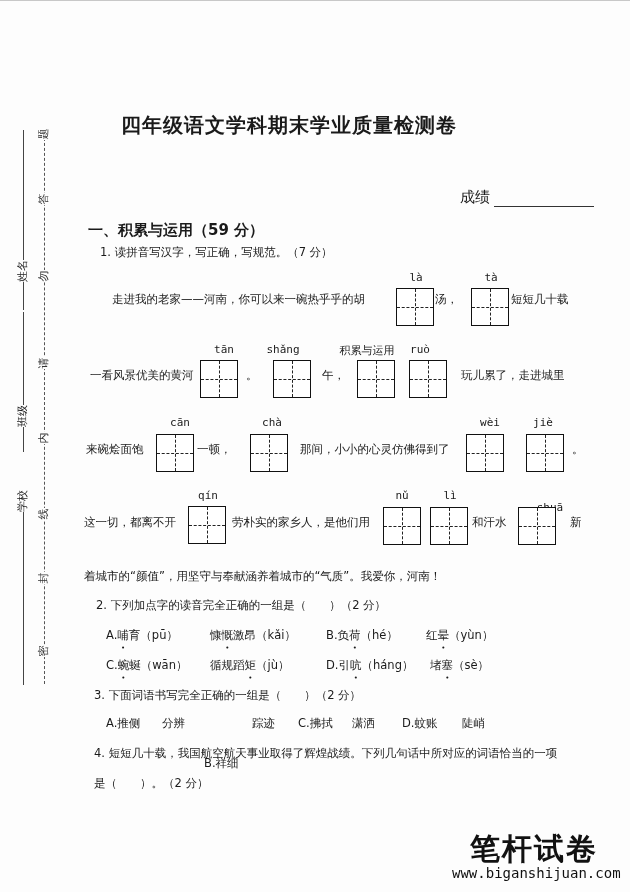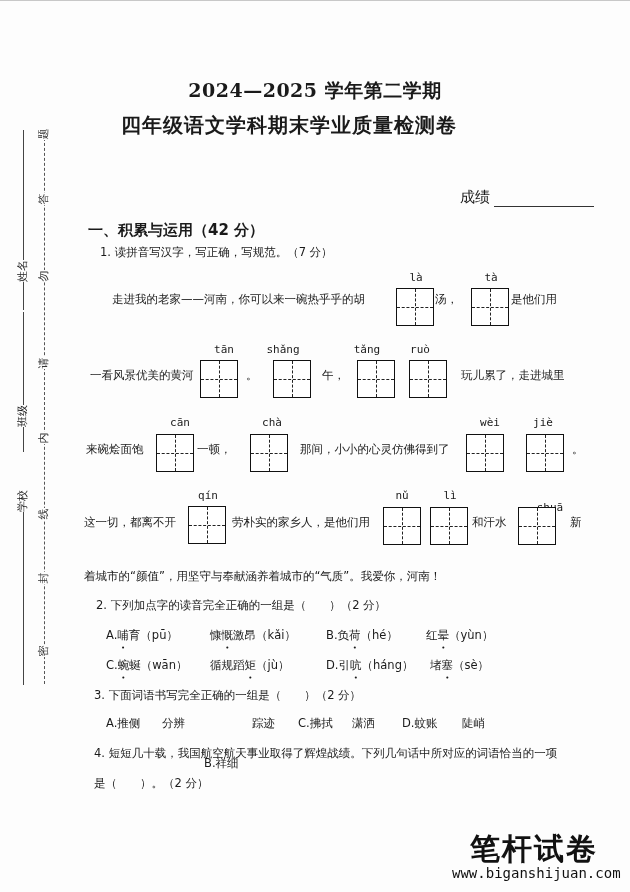--- a/index.html
+++ b/index.html
@@ -54,44 +54,43 @@
 
   <div class="vchar" style="left:38px;top:128px;">题</div>
   <div class="vchar" style="left:38px;top:193px;">答</div>
   <div class="vchar" style="left:38px;top:270px;">勿</div>
   <div class="vchar" style="left:38px;top:357px;">请</div>
   <div class="vchar" style="left:38px;top:432px;">内</div>
   <div class="vchar" style="left:38px;top:508px;">线</div>
   <div class="vchar" style="left:38px;top:572px;">封</div>
   <div class="vchar" style="left:38px;top:645px;">密</div>
 
-  <div class="title1">2024—2025 学年第二学期</div>
   <div class="title2">四年级语文学科期末学业质量检测卷</div>
   <div class="score">成绩</div>
   <div class="score-line"></div>
 
-  <div class="section">一、积累与运用（42 分）</div>
+  <div class="section">一、积累与运用（59 分）</div>
   <div class="q" style="left:100px;top:245px;">1. 读拼音写汉字，写正确，写规范。（7 分）</div>
 
   <div class="t" style="left:112px;top:292px;">走进我的老家——河南，你可以来一碗热乎乎的胡</div>
   <div class="py" style="left:386px;top:271px;">là</div>
   <div class="box" style="left:396px;top:288px;"></div>
   <div class="t" style="left:435px;top:292px;">汤，</div>
   <div class="py" style="left:461px;top:271px;">tà</div>
   <div class="box" style="left:471px;top:288px;"></div>
-  <div class="t" style="left:511px;top:292px;">是他们用</div>
+  <div class="t" style="left:511px;top:292px;">短短几十载</div>
 
   <div class="t" style="left:90px;top:368px;">一看风景优美的黄河</div>
   <div class="py" style="left:194px;top:343px;">tān</div>
   <div class="box" style="left:200px;top:360px;"></div>
   <div class="t" style="left:246px;top:368px;">。</div>
   <div class="py" style="left:253px;top:343px;">shǎng</div>
   <div class="box" style="left:273px;top:360px;"></div>
   <div class="t" style="left:322px;top:368px;">午，</div>
-  <div class="py" style="left:337px;top:343px;">tǎng</div>
+  <div class="py" style="left:337px;top:343px;">积累与运用</div>
   <div class="box" style="left:357px;top:360px;"></div>
   <div class="py" style="left:390px;top:343px;">ruò</div>
   <div class="box" style="left:409px;top:360px;"></div>
   <div class="t" style="left:461px;top:368px;">玩儿累了，走进城里</div>
 
   <div class="t" style="left:86px;top:442px;">来碗烩面饱</div>
   <div class="py" style="left:150px;top:416px;">cān</div>
   <div class="box" style="left:156px;top:434px;"></div>
   <div class="t" style="left:197px;top:442px;">一顿，</div>
   <div class="py" style="left:242px;top:416px;">chà</div>

